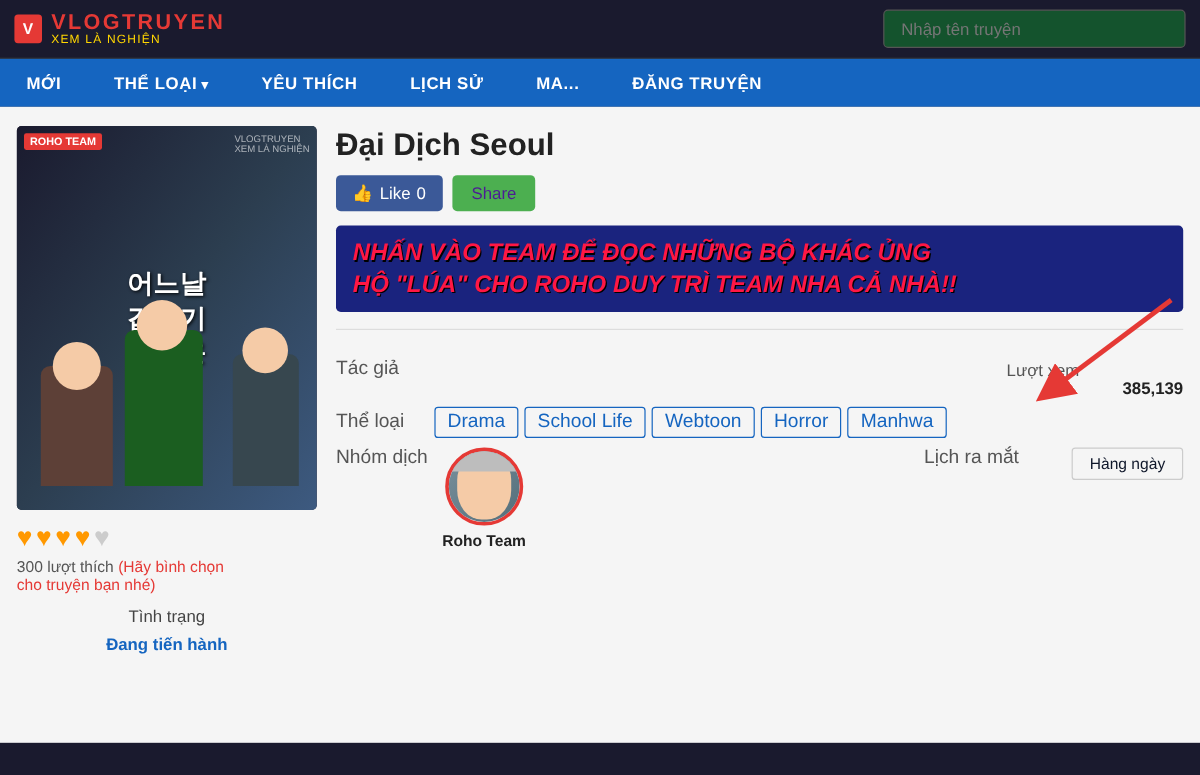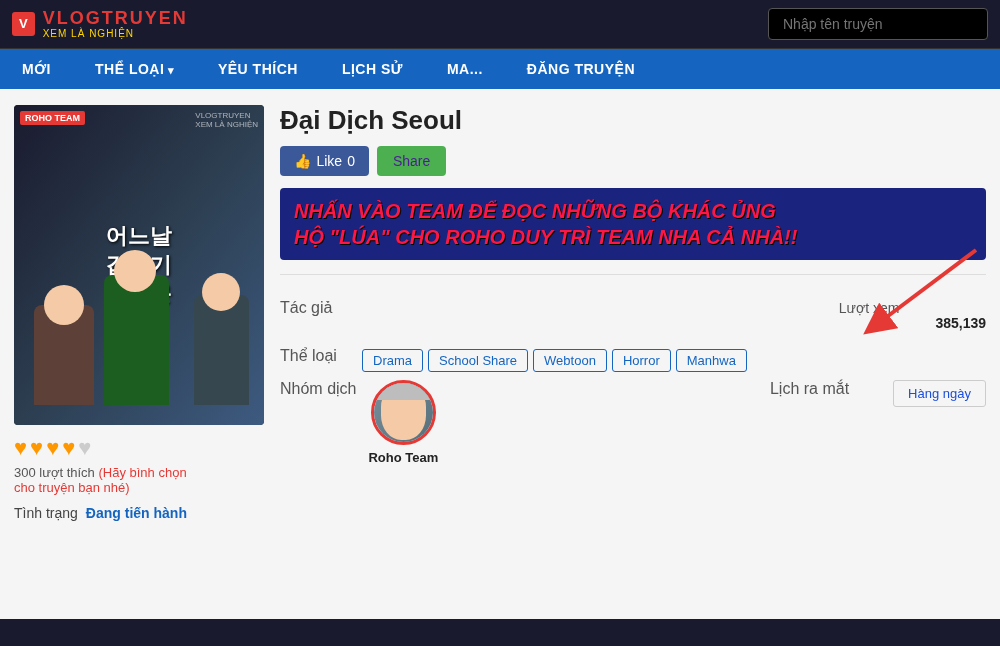--- a/index.html
+++ b/index.html
@@ -45,27 +45,27 @@
       font-weight: bold;
       font-size: 18px;
       letter-spacing: 2px;
     }
     .logo-text .bottom {
       color: #ffd600;
       font-size: 10px;
       letter-spacing: 1px;
     }
     .search-input {
-      background: #000000;
+      background: #14532d;
       border: 1px solid #555;
       border-radius: 4px;
       color: #aaa;
       padding: 7px 14px;
       font-size: 14px;
-      width: 220px;
+      width: 252px;
       outline: none;
     }
 
     
     .nav {
       background: #1565c0;
       display: flex;
       align-items: center;
       gap: 0;
     }
@@ -247,20 +247,21 @@
     }
 
     
     .status-row {
       margin-top: 10px;
       display: flex;
       align-items: center;
       gap: 8px;
       font-size: 14px;
       color: #444;
+      flex-direction: column;
     }
     .status-value {
       color: #1565c0;
       font-weight: bold;
     }
 
     
     .right-side {
       flex: 1;
     }
@@ -329,23 +330,22 @@
     .tags {
       display: flex;
       flex-wrap: wrap;
       gap: 5px;
     }
     .tag {
       border: 1px solid #1565c0;
       color: #1565c0;
       border-radius: 3px;
       padding: 3px 10px;
-      font-size: 13px;
+      font-size: 16px;
       cursor: pointer;
-      margin-top: 10px;
     }
 
     
     .nhom-dich {
       display: flex;
       flex-direction: column;
       align-items: center;
       gap: 5px;
     }
     .group-avatar-wrapper {
@@ -407,21 +407,21 @@
       margin-top: 30px;
     }
 
     
     .release-btn {
       background: #f5f5f5;
       border: 1px solid #ccc;
       border-radius: 3px;
       padding: 5px 14px;
       font-size: 13px;
-      color: #1d4ed8;
+      color: #0f172a;
       cursor: pointer;
     }
 
     .divider {
       border: none;
       border-top: 1px solid #ddd;
       margin: 10px 0;
     }
 
     .info-section {
@@ -539,21 +539,21 @@
           <span style="flex:1"></span>
           <span class="views-label">Lượt xem</span>
           <span style="width:12px"></span>
           <span class="views-value">385,139</span>
         </div>
 
         <div class="info-section-row" style="align-items:center;">
           <span class="info-label">Thể loại</span>
           <div class="tags">
             <span class="tag">Drama</span>
-            <span class="tag">School Share</span>
+            <span class="tag">School Life</span>
             <span class="tag">Webtoon</span>
             <span class="tag">Horror</span>
             <span class="tag">Manhwa</span>
           </div>
         </div>
 
         <div class="info-section-row" style="align-items:flex-start; margin-top:8px;">
           <span class="info-label">Nhóm dịch</span>
           <div class="nhom-dich">
             <div class="group-avatar-wrapper">

